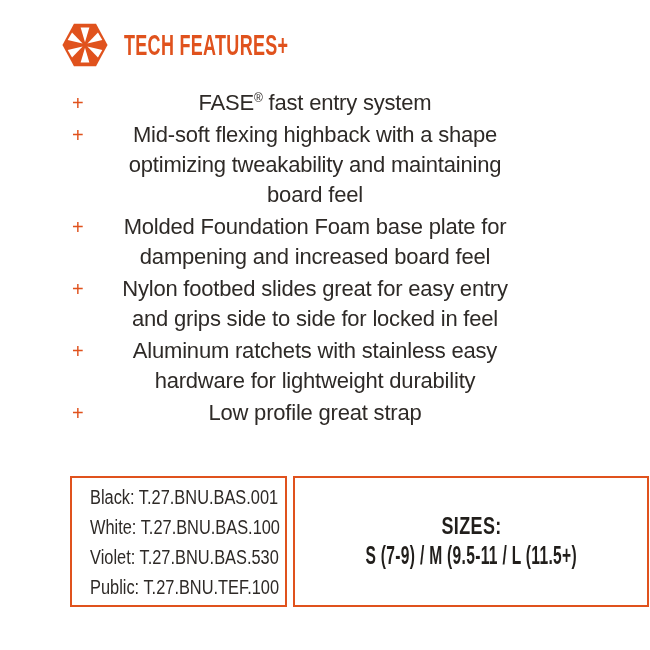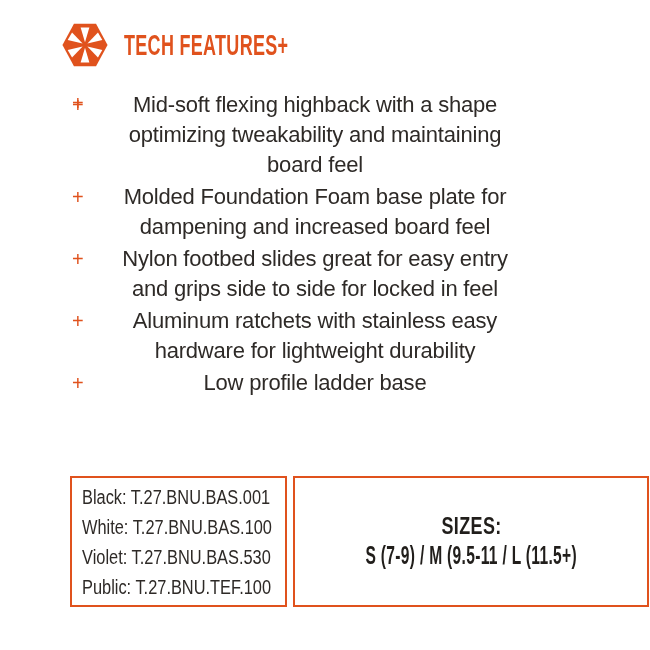--- a/index.html
+++ b/index.html
@@ -34,21 +34,21 @@
     color:var(--accent);font-size:20px;line-height:30px;font-weight:400;
   }
   .features li sup{font-size:12px;line-height:0;}
 
   
   .footer{position:absolute;top:476px;left:70px;width:486px;height:131px;display:flex;gap:6px;}
   .box{border:2px solid var(--accent);background:var(--bg);}
   .codes-box{
     width:217px;flex:0 0 auto;
     display:flex;flex-direction:column;justify-content:center;
-    padding-left:10px;
+    padding-left:18px;
   }
   .codes-box .code-line{
     display:inline-block;white-space:nowrap;
     font-size:19.5px;line-height:30px;color:var(--body-text);
     transform:scaleX(0.84);transform-origin:left center;
   }
   .sizes-box{
     flex:1 1 auto;
     display:flex;flex-direction:column;justify-content:center;align-items:center;
     color:var(--heavy-text);
@@ -78,26 +78,26 @@
           <polygon points="0,-6 9.5,-38 -9.5,-38" transform="rotate(180)"></polygon>
           <polygon points="0,-6 9.5,-38 -9.5,-38" transform="rotate(240)"></polygon>
           <polygon points="0,-6 9.5,-38 -9.5,-38" transform="rotate(300)"></polygon>
         </g>
       </g>
     </svg>
     <span class="title">TECH FEATURES+</span>
   </div>
 
   <ul class="features">
-      <li><span class="bullet">+</span></li>
+      <li><span class="bullet">+</span><span>FASE<sup>®</sup> fast entry system</span></li>
       <li><span class="bullet">+</span><span>Mid-soft flexing highback with a shape optimizing tweakability and maintaining board feel</span></li>
       <li><span class="bullet">+</span><span>Molded Foundation Foam base plate for dampening and increased board feel</span></li>
       <li><span class="bullet">+</span><span>Nylon footbed slides great for easy entry and grips side to side for locked in feel</span></li>
       <li><span class="bullet">+</span><span>Aluminum ratchets with stainless easy hardware for lightweight durability</span></li>
-      <li><span class="bullet">+</span><span>Low profile ladder base</span></li>
+      <li><span class="bullet">+</span><span>Low profile great strap</span></li>
     </ul>
 
   <div class="footer">
     <div class="box codes-box">
         <span class="code-line">Black: T.27.BNU.BAS.001</span>
         <span class="code-line">White: T.27.BNU.BAS.100</span>
         <span class="code-line">Violet: T.27.BNU.BAS.530</span>
         <span class="code-line">Public: T.27.BNU.TEF.100</span>
       </div>
     <div class="box sizes-box">

